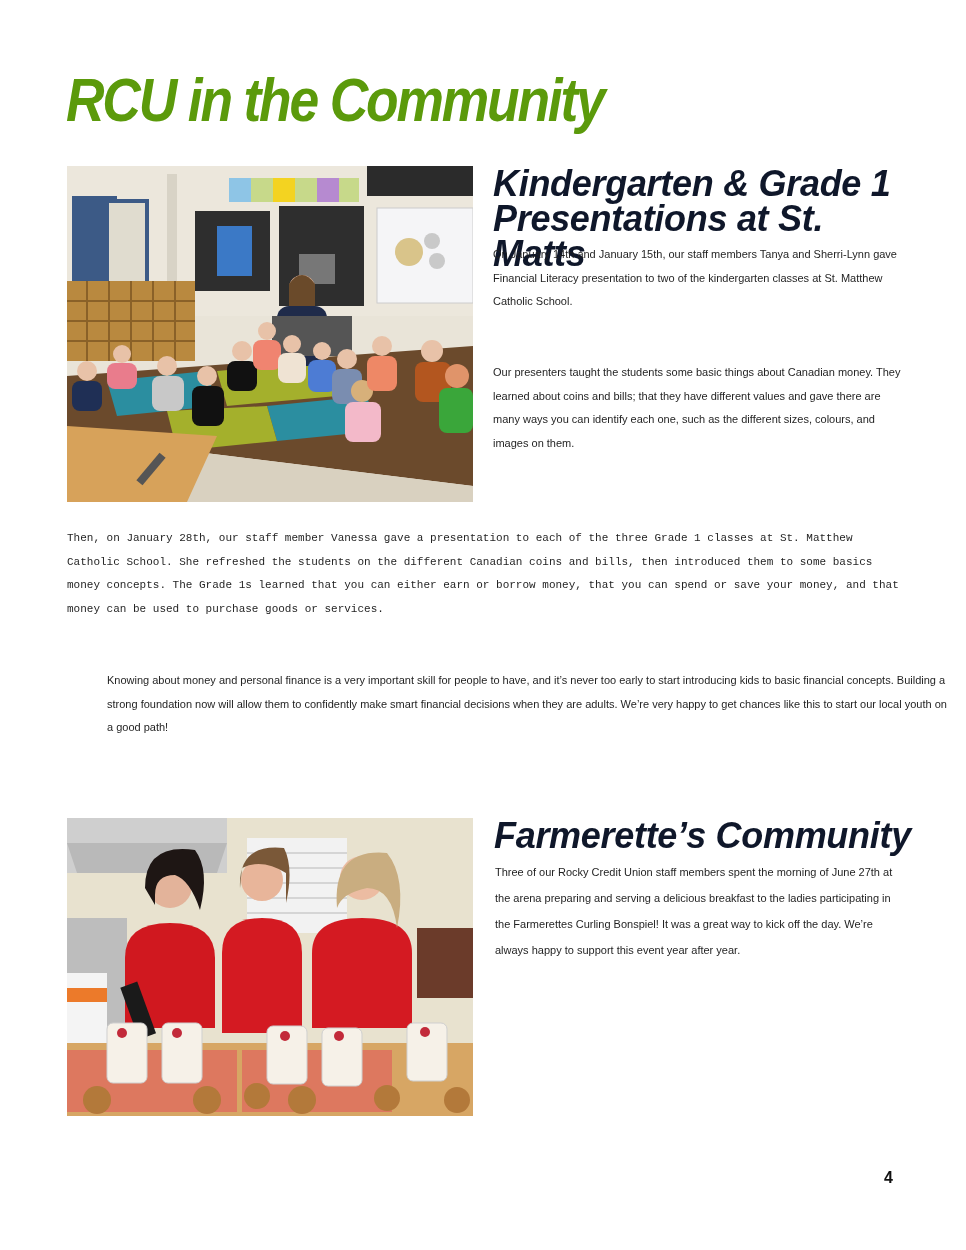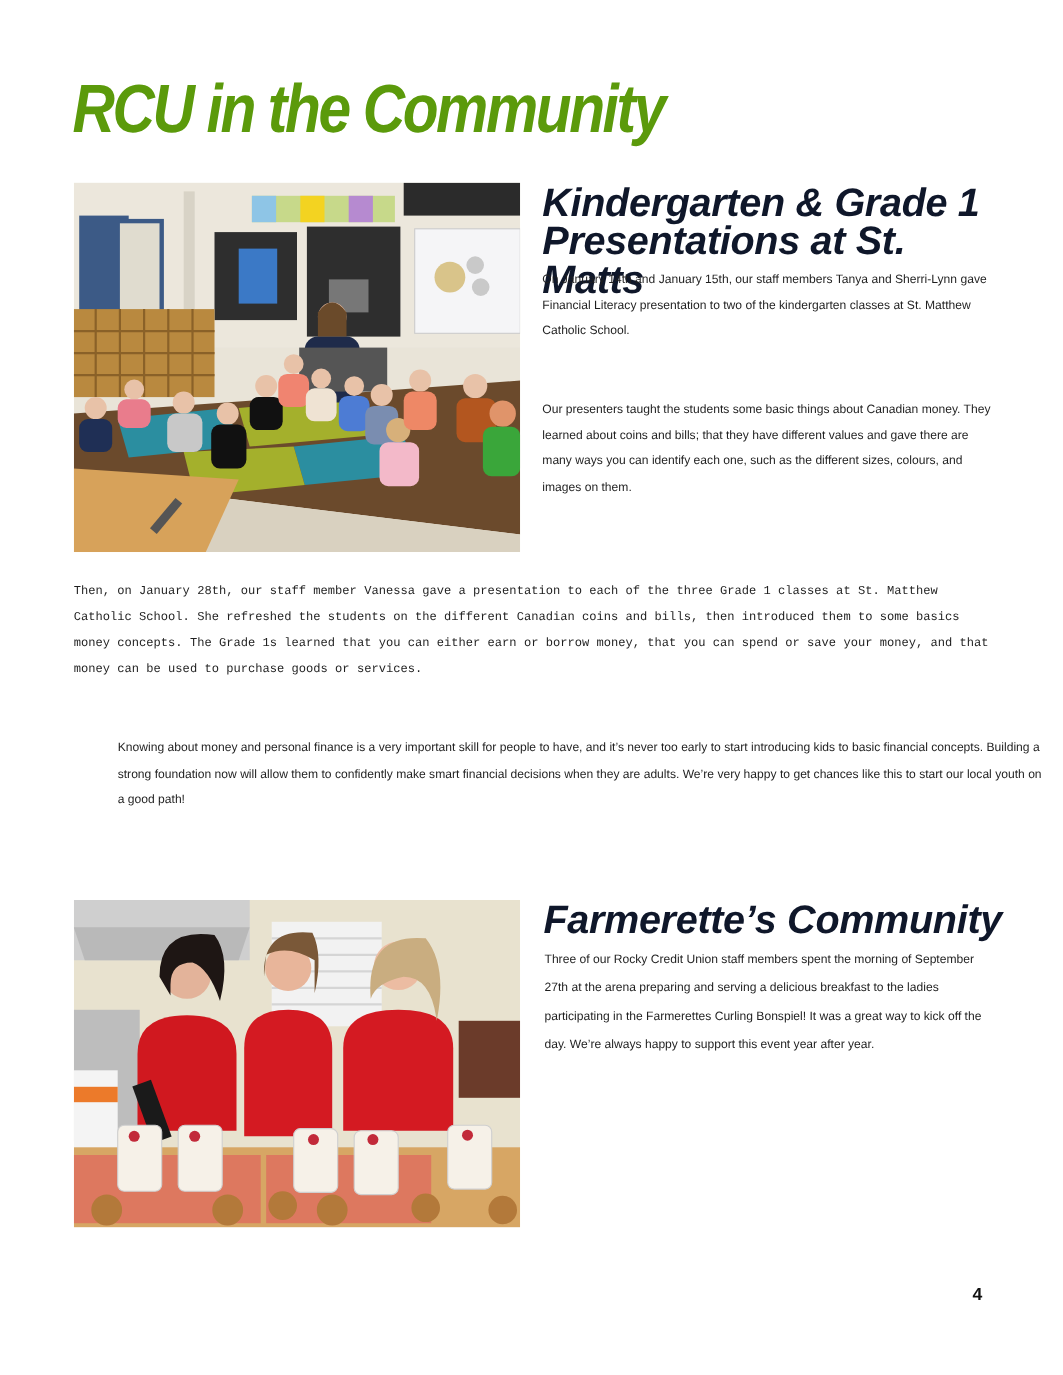--- a/index.html
+++ b/index.html
@@ -171,15 +171,15 @@
         <circle cx="140" cy="282" r="14"></circle>
         <circle cx="190" cy="278" r="13"></circle>
         <circle cx="235" cy="282" r="14"></circle>
         <circle cx="320" cy="280" r="13"></circle>
         <circle cx="390" cy="282" r="13"></circle>
     </g>
   </svg>
 </div>
 
 <h2 class="section-heading h2">Farmerette’s Community</h2>
-<p class="para p5">Three of our Rocky Credit Union staff members spent the morning of September 27th at the arena preparing and serving a delicious breakfast to the ladies participating in the Farmerettes Curling Bonspiel! It was a great way to kick off the day. We’re always happy to support this event year after year.</p>
+<p class="para p5">Three of our Rocky Credit Union staff members spent the morning of June 27th at the arena preparing and serving a delicious breakfast to the ladies participating in the Farmerettes Curling Bonspiel! It was a great way to kick off the day. We’re always happy to support this event year after year.</p>
 
 <div class="page-number">4</div>
 
 </body></html>

